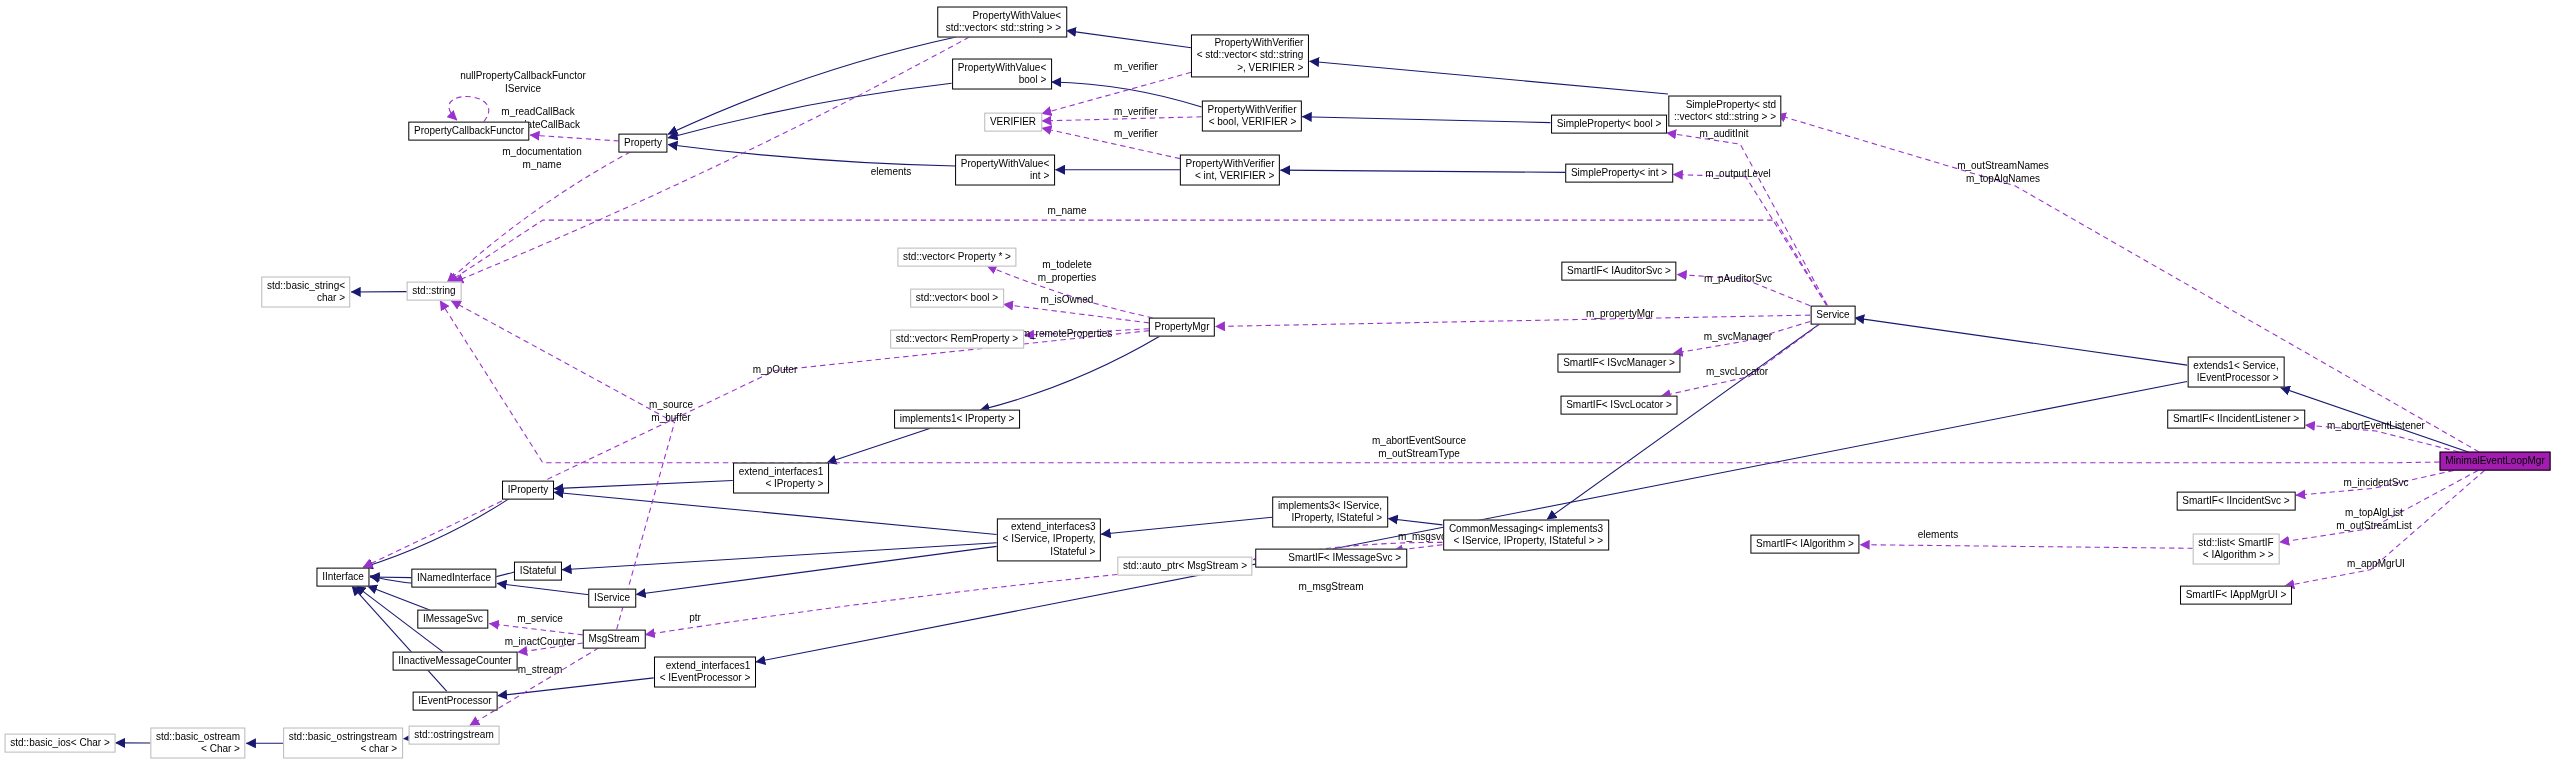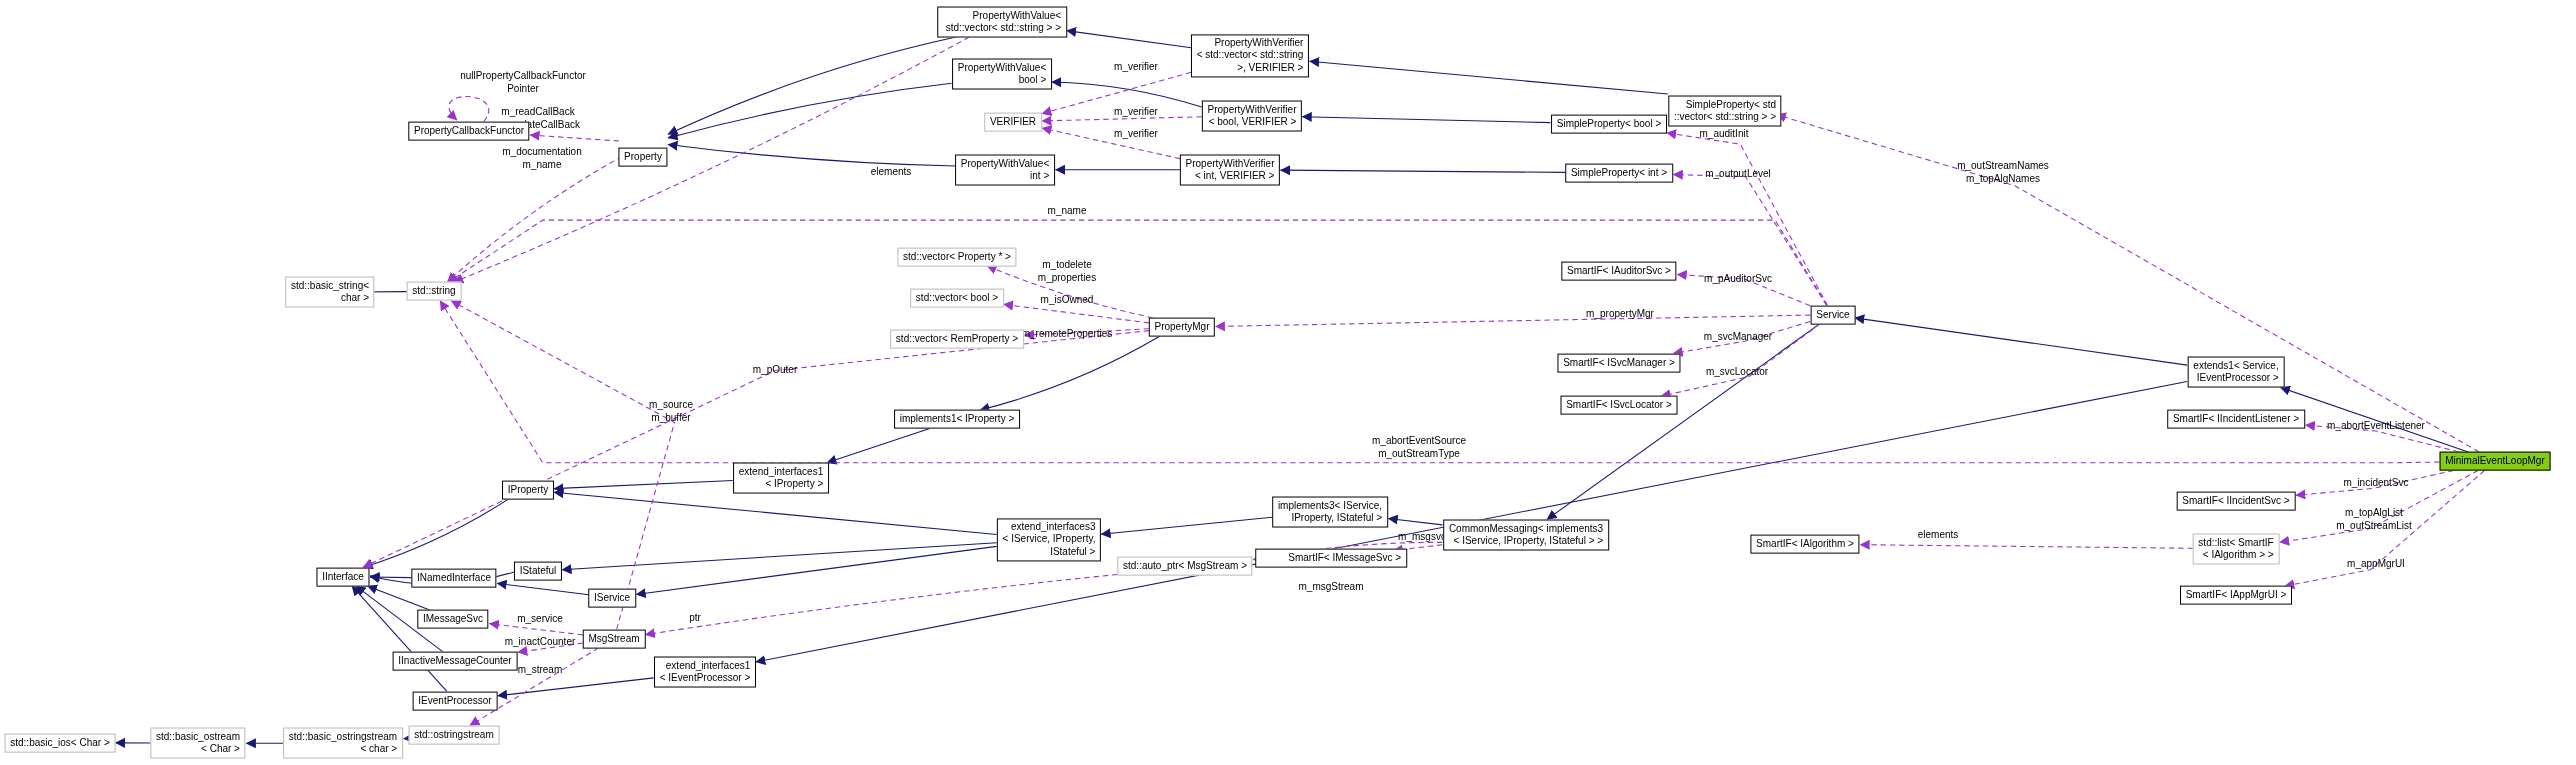--- a/index.html
+++ b/index.html
@@ -3,21 +3,21 @@
 <meta charset="utf-8">
 <style>
   html,body{margin:0;padding:0;background:#ffffff;}
   #diagram{position:relative;width:2576px;height:765px;background:#ffffff;overflow:hidden;
            font-family:"Liberation Sans","DejaVu Sans",sans-serif;}
   #edges{position:absolute;left:0;top:0;width:2576px;height:765px;}
   .node{position:absolute;transform:translate(-50%,-50%);background:#ffffff;
         border:0.8px solid #000000;padding:2.3px 4.7px;font-size:10px;line-height:1.22;
         text-align:right;white-space:pre;color:#000;box-sizing:border-box;}
   .node.external{border-color:#b9b9b9;}
-  .node.target{background:#84cc16;border-width:1.2px;font-weight:normal;}
+  .node.target{background:#a21caf;border-width:1.2px;font-weight:normal;}
   .edge-label{position:absolute;transform:translate(-50%,-50%);font-size:10px;
         line-height:1.3;color:#000;text-align:center;white-space:pre;pointer-events:none;}
 </style>
 </head>
 <body>
 
 <div id="diagram">
   <svg id="edges" xmlns="http://www.w3.org/2000/svg" viewBox="0 0 3323 987" width="2576" height="765">
     <defs>
       <marker id="arrow-solid" viewBox="0 0 10 10" refX="9.5" refY="5" markerUnits="userSpaceOnUse" markerWidth="13" markerHeight="13" orient="auto">
@@ -90,21 +90,21 @@
         <path d="M 1860.7421875,699.7729214123007 Q 1737.567366620162,698.9464297354335 1616.5703125,722.0209282460137" fill="none" stroke-width="1.4" stroke="#9a32cd" stroke-dasharray="7,5" marker-end="url(#arrow-dashed)"></path>
         <path d="M 1441.4296875,741.1690764925373 Q 1135.8198778581484,772.082996422765 832.234375,818.868342944369" fill="none" stroke-width="1.4" stroke="#9a32cd" stroke-dasharray="7,5" marker-end="url(#arrow-dashed)"></path>
         <path d="M 751.765625,819.1407759661836  L 631.0234375,804.5583861714975" fill="none" stroke-width="1.4" stroke="#9a32cd" stroke-dasharray="7,5" marker-end="url(#arrow-dashed)"></path>
         <path d="M 751.765625,829.6916920731708  L 667.7109375,841.5823551829268" fill="none" stroke-width="1.4" stroke="#9a32cd" stroke-dasharray="7,5" marker-end="url(#arrow-dashed)"></path>
         <path d="M 772.1813256048387,835.9296875  L 605.8186743951613,936.0703125" fill="none" stroke-width="1.4" stroke="#9a32cd" stroke-dasharray="7,5" marker-end="url(#arrow-dashed)"></path>
         <path d="M 623.8475,157.0703125 C 657.8475,115.0703125 545.29375,113.0703125 589.29375,155.0703125" fill="none" stroke-width="1.4" stroke="#9a32cd" stroke-dasharray="7,5" marker-end="url(#arrow-dashed)"></path>
       </g>
   </svg>
   <div id="labels">
       <div class="edge-label" style="left: 523px; top: 82px;">nullPropertyCallbackFunctor
-Pointer</div>
+IService</div>
       <div class="edge-label" style="left: 538px; top: 118px;">m_readCallBack
 m_updateCallBack</div>
       <div class="edge-label" style="left: 542px; top: 158px;">m_documentation
 m_name</div>
       <div class="edge-label" style="left: 1136px; top: 66px;">m_verifier</div>
       <div class="edge-label" style="left: 1136px; top: 111px;">m_verifier</div>
       <div class="edge-label" style="left: 1136px; top: 133px;">m_verifier</div>
       <div class="edge-label" style="left: 891px; top: 171px;">elements</div>
       <div class="edge-label" style="left: 1724px; top: 133px;">m_auditInit</div>
       <div class="edge-label" style="left: 1738px; top: 173px;">m_outputLevel</div>
@@ -132,40 +132,40 @@
       <div class="edge-label" style="left: 1938px; top: 534px;">elements</div>
       <div class="edge-label" style="left: 1422px; top: 536px;">m_msgsvc</div>
       <div class="edge-label" style="left: 1331px; top: 586px;">m_msgStream</div>
       <div class="edge-label" style="left: 540px; top: 618px;">m_service</div>
       <div class="edge-label" style="left: 540px; top: 641px;">m_inactCounter</div>
       <div class="edge-label" style="left: 540px; top: 669px;">m_stream</div>
       <div class="edge-label" style="left: 695px; top: 617px;">ptr</div>
     </div>
   <div id="nodes">
       <div class="node " style="left: 469px; top: 131px;">PropertyCallbackFunctor</div>
-      <div class="node " style="left: 643px; top: 157px;">Property</div>
+      <div class="node " style="left: 643px; top: 143px;">Property</div>
       <div class="node " style="left: 1002px; top: 22px;">PropertyWithValue&lt;
  std::vector&lt; std::string &gt; &gt;</div>
       <div class="node " style="left: 1002px; top: 74px;">PropertyWithValue&lt;
  bool &gt;</div>
       <div class="node external" style="left: 1013px; top: 122px;">VERIFIER</div>
       <div class="node " style="left: 1005px; top: 170px;">PropertyWithValue&lt;
  int &gt;</div>
       <div class="node " style="left: 1250px; top: 56px;">PropertyWithVerifier
 &lt; std::vector&lt; std::string
  &gt;, VERIFIER &gt;</div>
       <div class="node " style="left: 1252px; top: 116px;">PropertyWithVerifier
 &lt; bool, VERIFIER &gt;</div>
       <div class="node " style="left: 1230px; top: 170px;">PropertyWithVerifier
 &lt; int, VERIFIER &gt;</div>
       <div class="node " style="left: 1609px; top: 124px;">SimpleProperty&lt; bool &gt;</div>
       <div class="node " style="left: 1619px; top: 173px;">SimpleProperty&lt; int &gt;</div>
       <div class="node " style="left: 1725px; top: 99px; margin-top: 12px;">SimpleProperty&lt; std
 ::vector&lt; std::string &gt; &gt;</div>
-      <div class="node external" style="left: 306px; top: 292px; margin-left: 24px;">std::basic_string&lt;
+      <div class="node external" style="left: 306px; top: 292px;">std::basic_string&lt;
  char &gt;</div>
       <div class="node external" style="left: 434px; top: 291px;">std::string</div>
       <div class="node external" style="left: 957px; top: 257px;">std::vector&lt; Property * &gt;</div>
       <div class="node external" style="left: 957px; top: 298px;">std::vector&lt; bool &gt;</div>
       <div class="node external" style="left: 957px; top: 339px;">std::vector&lt; RemProperty &gt;</div>
       <div class="node " style="left: 1182px; top: 327px;">PropertyMgr</div>
       <div class="node " style="left: 957px; top: 419px;">implements1&lt; IProperty &gt;</div>
       <div class="node " style="left: 1619px; top: 271px;">SmartIF&lt; IAuditorSvc &gt;</div>
       <div class="node " style="left: 1833px; top: 315px;">Service</div>
       <div class="node " style="left: 1619px; top: 363px;">SmartIF&lt; ISvcManager &gt;</div>

